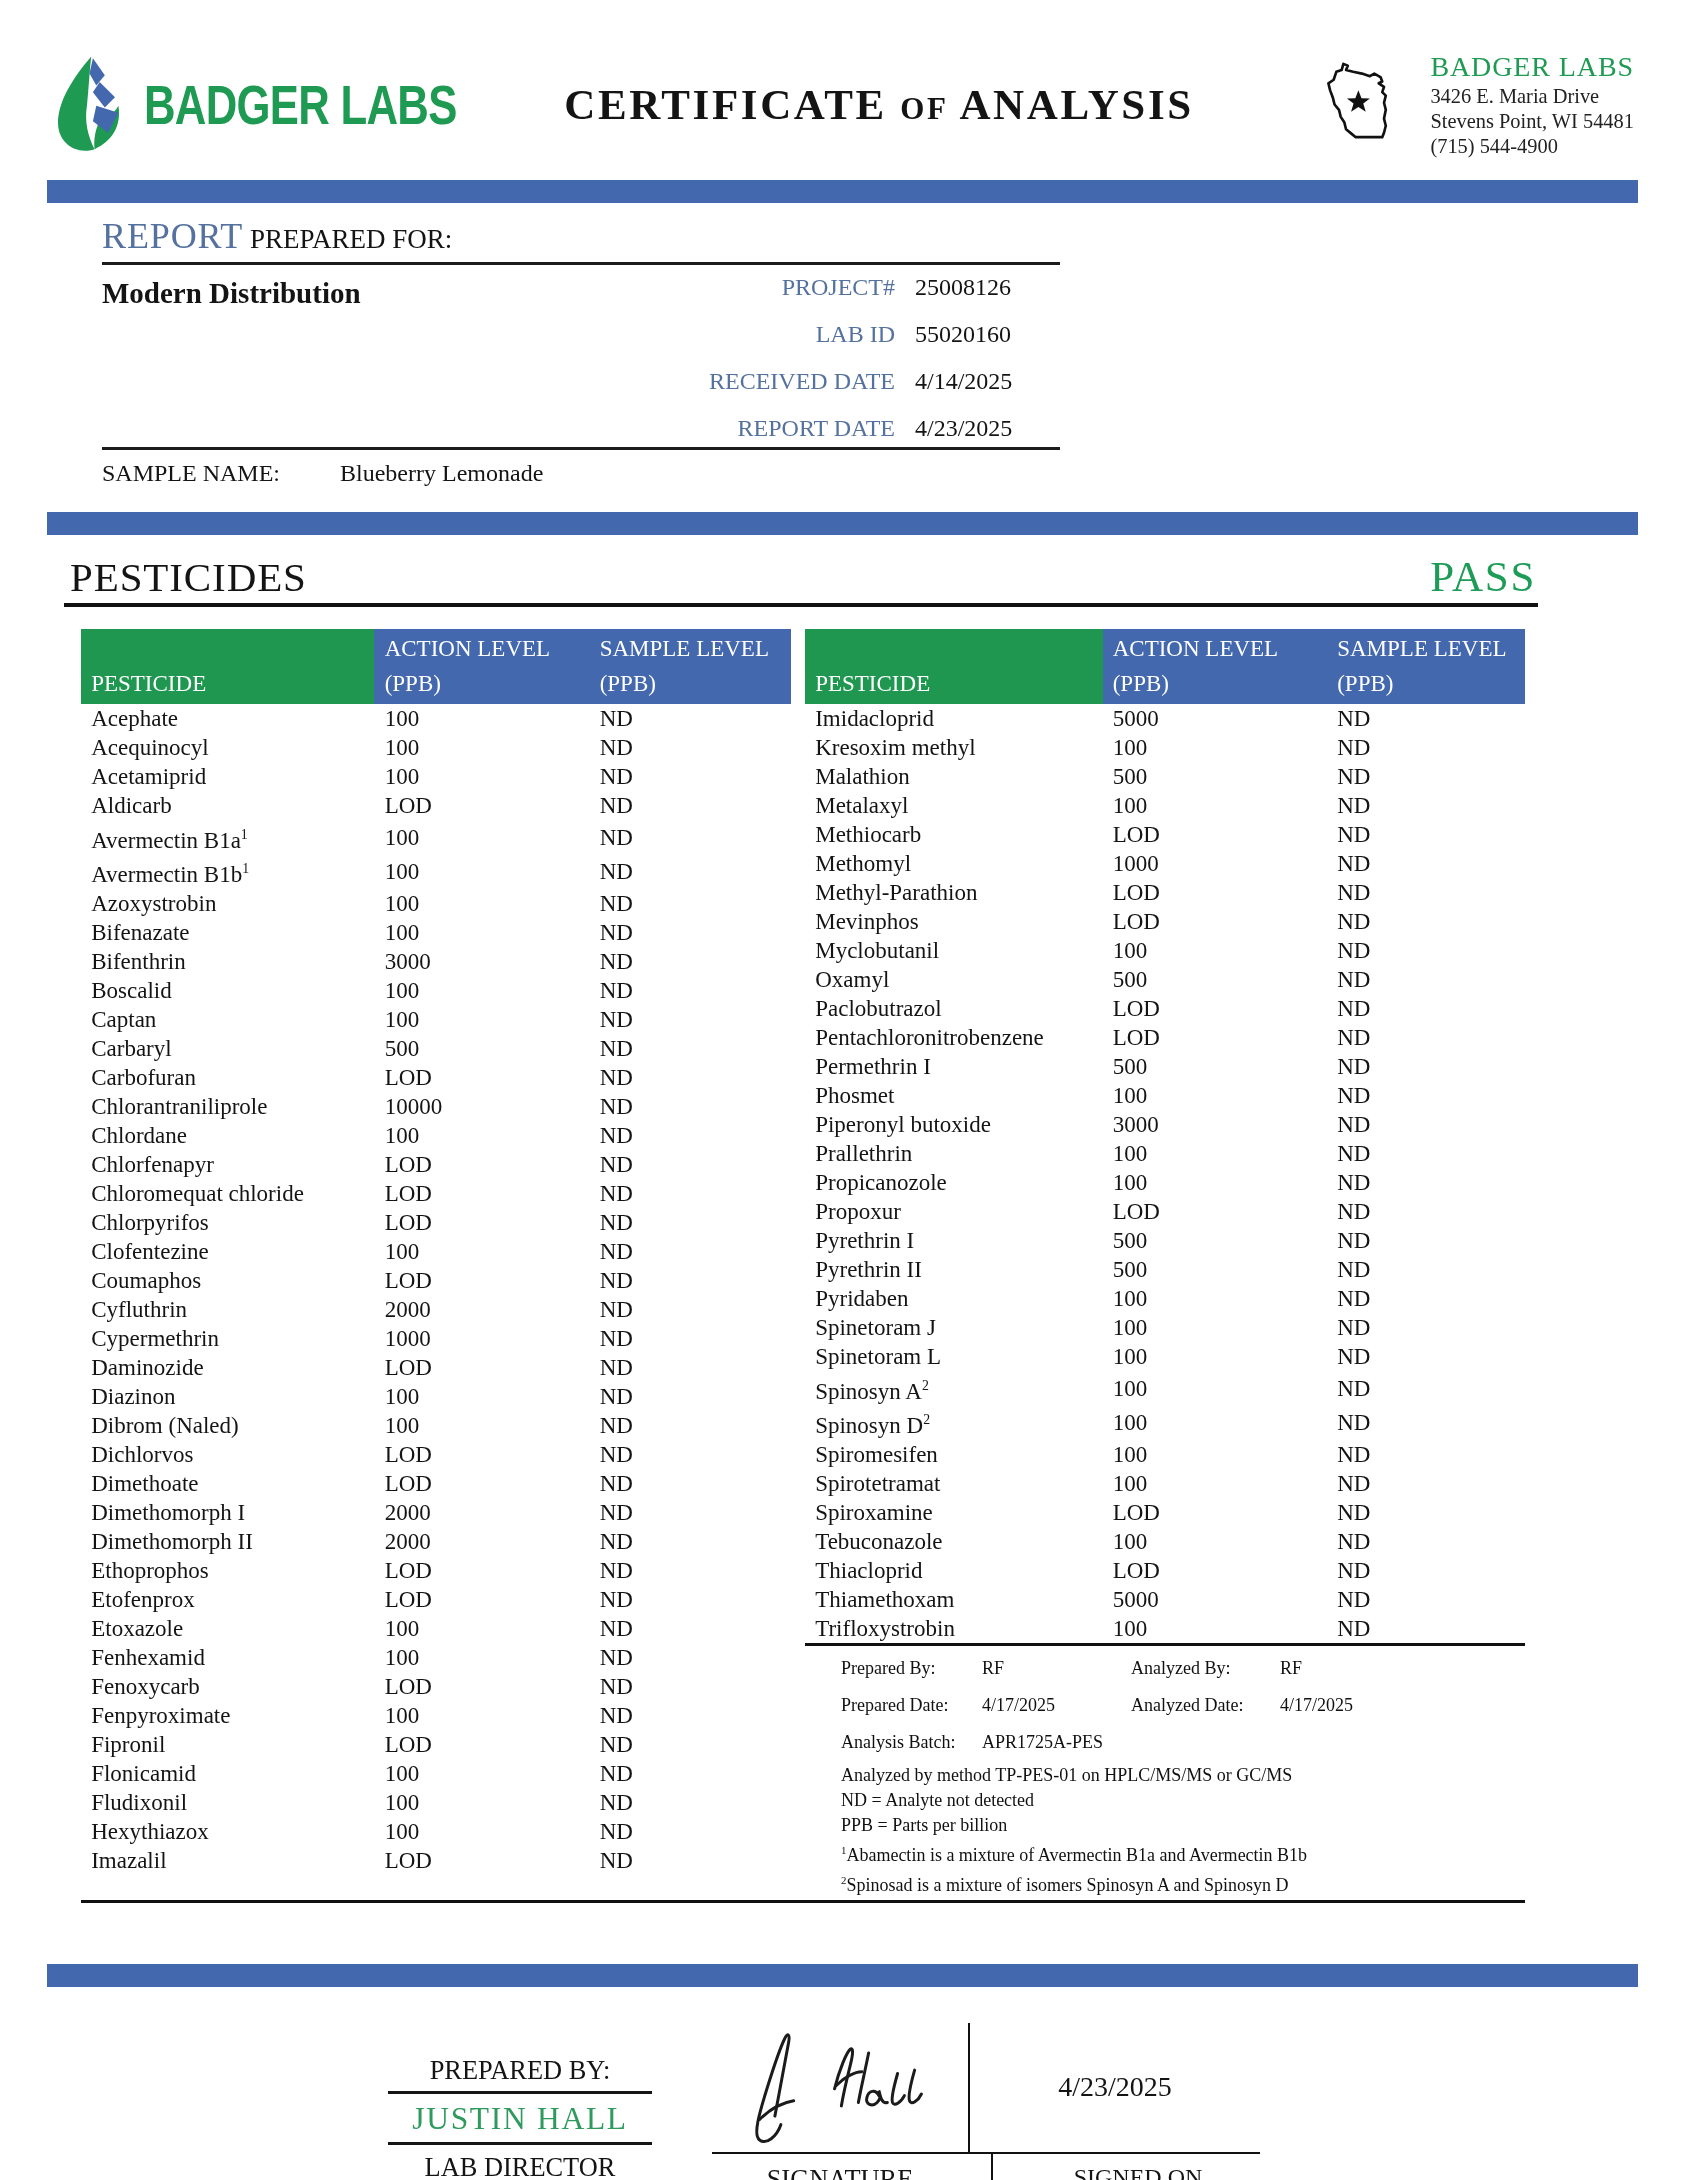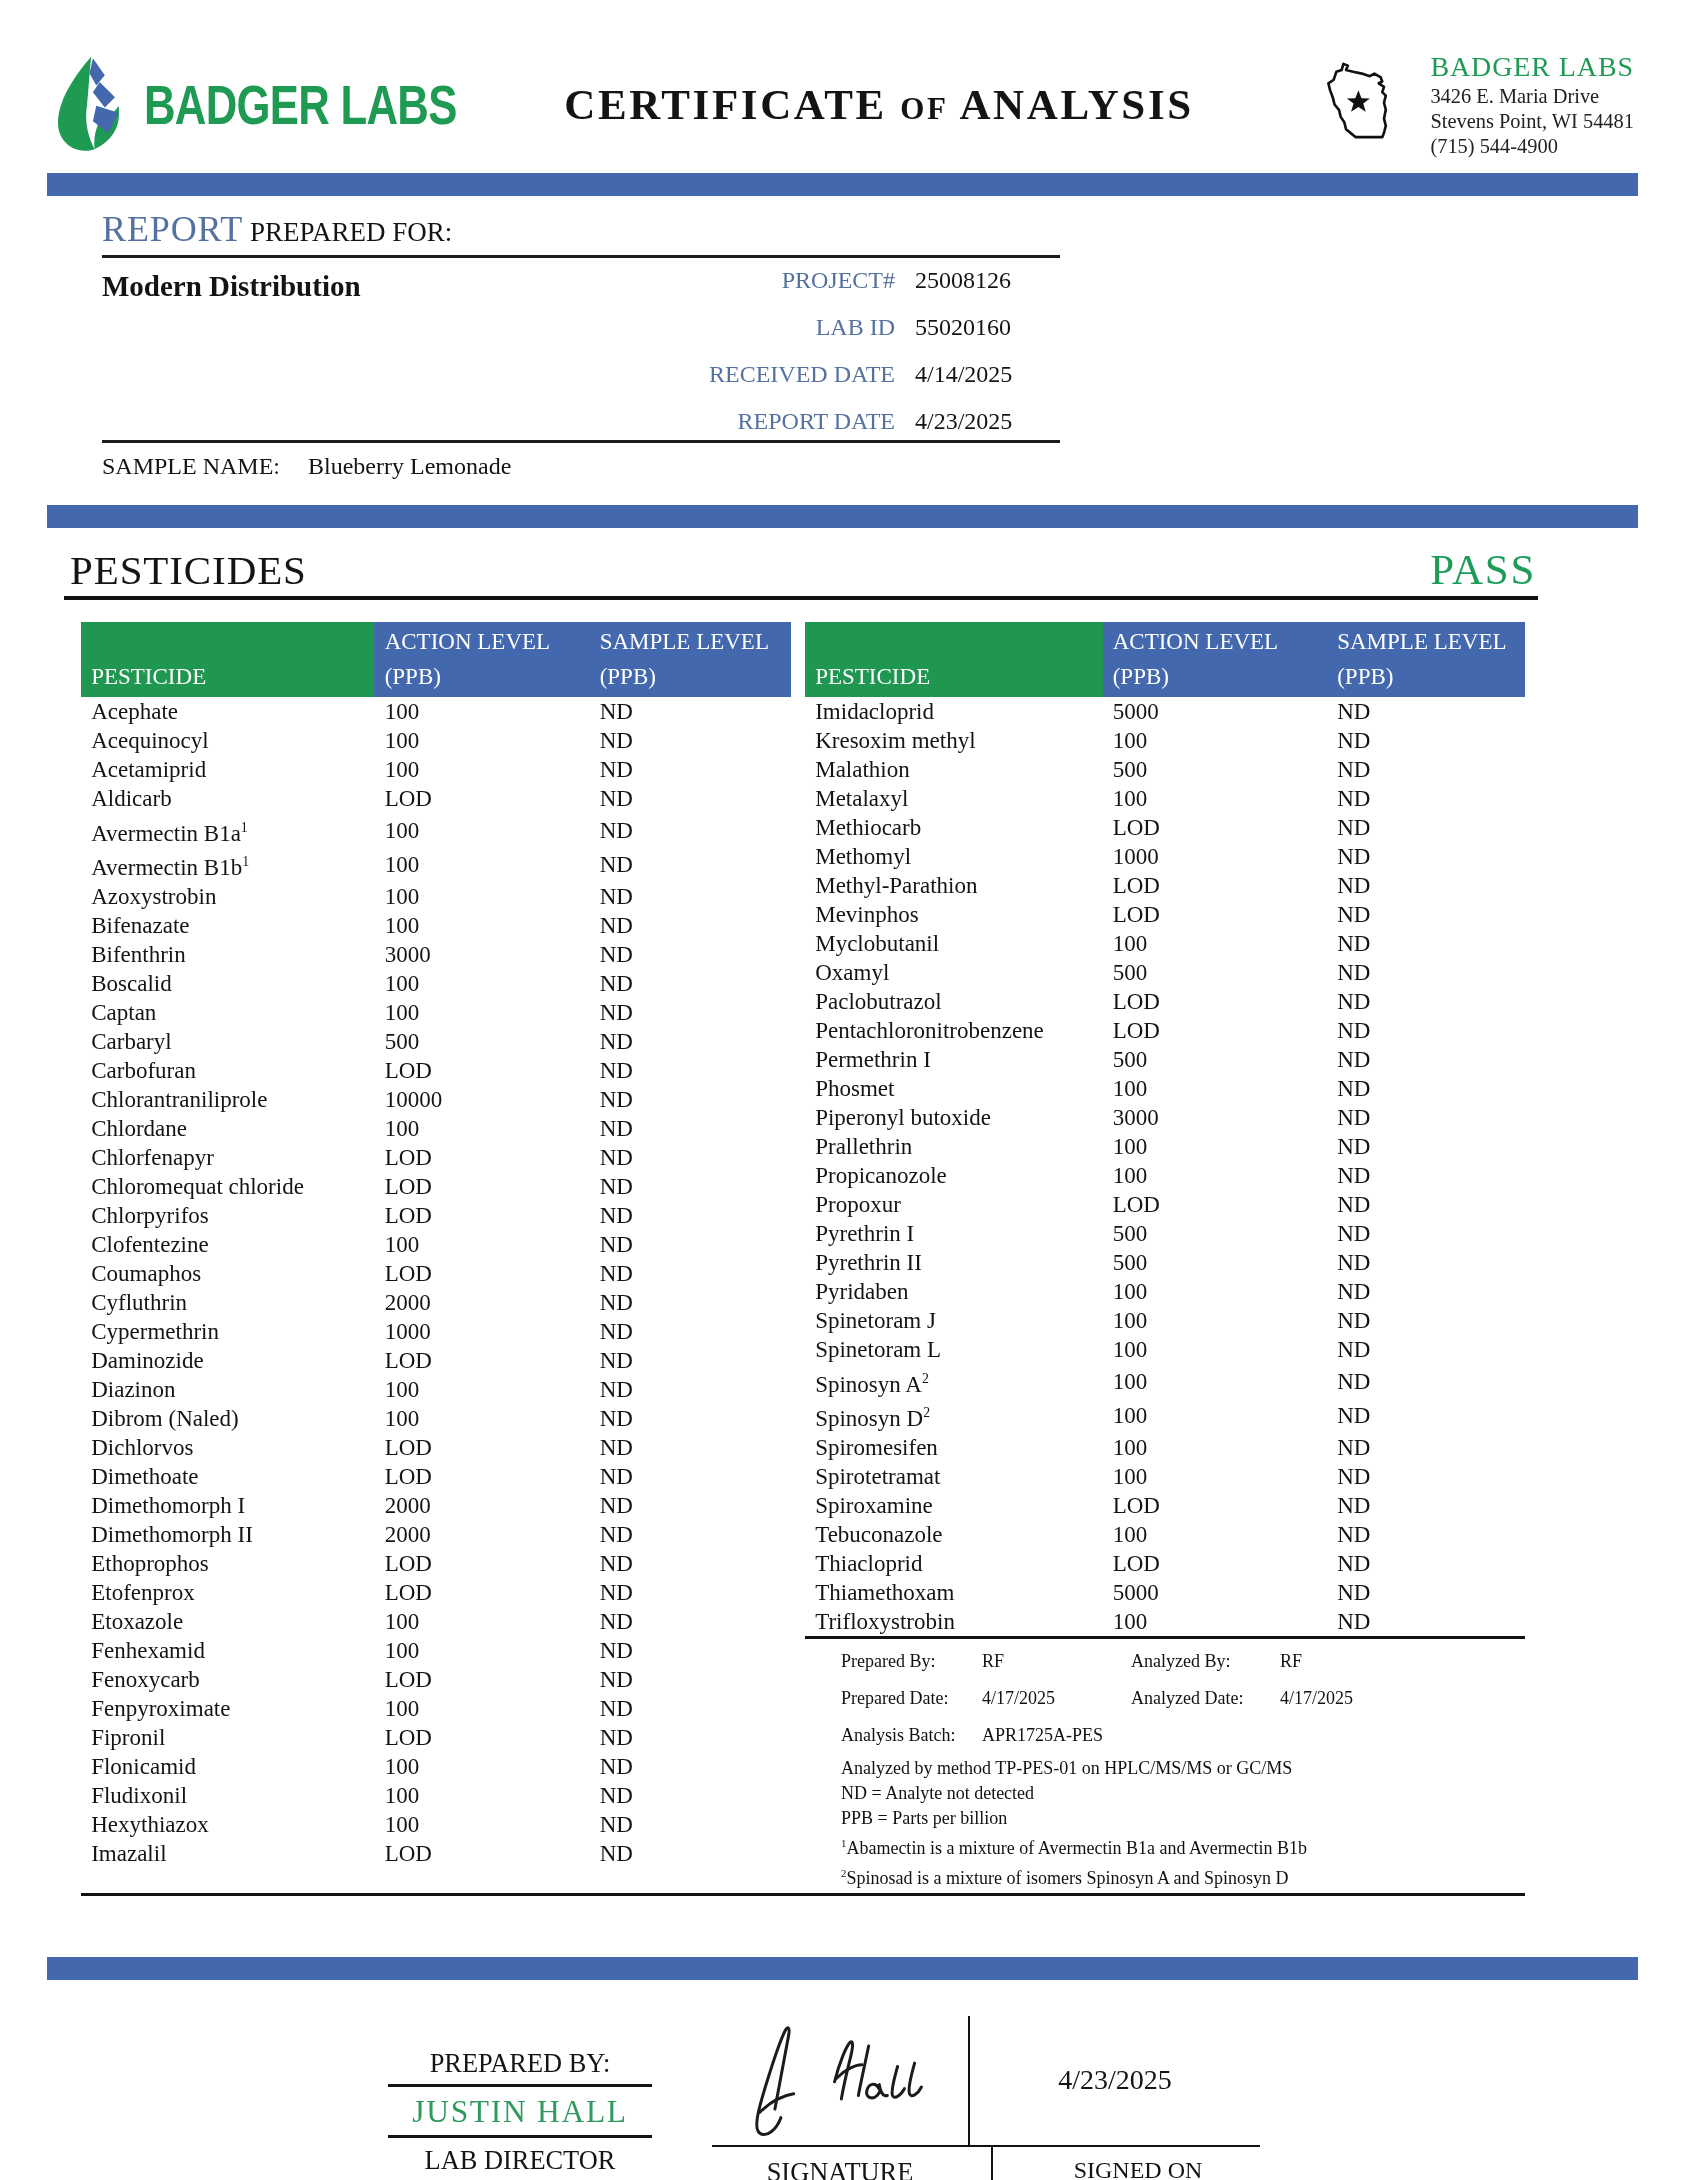--- a/index.html
+++ b/index.html
@@ -2,21 +2,21 @@
 <html style="font-size:13.6px"><head>
 <meta charset="utf-8">
 <style>
   html,body{margin:0;padding:0;}
   body{
     width:1685px;height:2181px;background:#ffffff;color:#141414;
     font-family:"Liberation Serif", serif;overflow:hidden;position:relative;
   }
   .bar{height:23px;background:var(--bar-blue);margin:0 47px;}
   
-  .header{display:flex;align-items:center;padding:44px 51px 8px 47px;}
+  .header{display:flex;align-items:center;padding:44px 51px 15px 47px;}
   .logo-wrap{display:flex;align-items:center;gap:12px;width:477px;}
   .logo-leaf{width:85px;height:104px;flex:0 0 auto;}
   .logo-text{
     font-family:"Liberation Sans", sans-serif;font-weight:bold;font-size:56px;
     color:var(--green);letter-spacing:-0.9px;transform:scaleX(.78);transform-origin:left center;white-space:nowrap;
   }
   .coa-title{
     flex:1;text-align:center;font-weight:bold;font-size:43px;letter-spacing:2.6px;
     font-family:"Liberation Serif", serif;white-space:nowrap;
   }
@@ -29,21 +29,21 @@
   
   .report{margin:12px 47px 0 102px;}
   .rp-head{font-size:27px;}
   .rp-head .rp-word{color:var(--label-blue);font-size:36px;letter-spacing:0.9px;}
   .rule{border:0;border-top:3.4px solid #1c1c1c;margin:5.1px 0 0 0;width:958px;}
   .rp-body{display:flex;justify-content:space-between;width:958px;margin-top:8.5px;}
   .client{font-weight:bold;font-size:29px;padding-top:3.4px;}
   .fields{display:grid;grid-template-columns:auto 145px;column-gap:19px;row-gap:8.5px;gap:20px;}
   .f-label{color:var(--label-blue);font-size:24px;text-align:right;}
   .f-value{font-size:24px;}
-  .sample-row{display:flex;gap:28px;width:958px;margin-top:10.2px;font-size:24px;align-items:baseline;}
+  .sample-row{display:flex;gap:60px;width:958px;margin-top:10.2px;font-size:24px;align-items:baseline;}
   
   .pest-head{display:flex;justify-content:space-between;align-items:flex-end;margin:17px 149px 0 70px;}
   .pest-title{font-size:41px;letter-spacing:0.9px;}
   .pass{font-size:43px;color:var(--pass);letter-spacing:1.7px;}
   .pest-rule{border:0;border-top:4.3px solid #111;margin:1.7px 147px 0 64px;}
   .tables{display:flex;gap:13.6px;margin:22px 160px 0 81px;align-items:flex-start;}
   table{border-collapse:collapse;table-layout:fixed;}
   .t-left{width:714px;}
   .t-right{width:720px;border-bottom:3.4px solid #111;}
   th{font-weight:normal;color:#fff;text-align:left;vertical-align:bottom;padding:6.8px 10.2px 6.8px 10.2px;height:61px;font-size:23px;}

